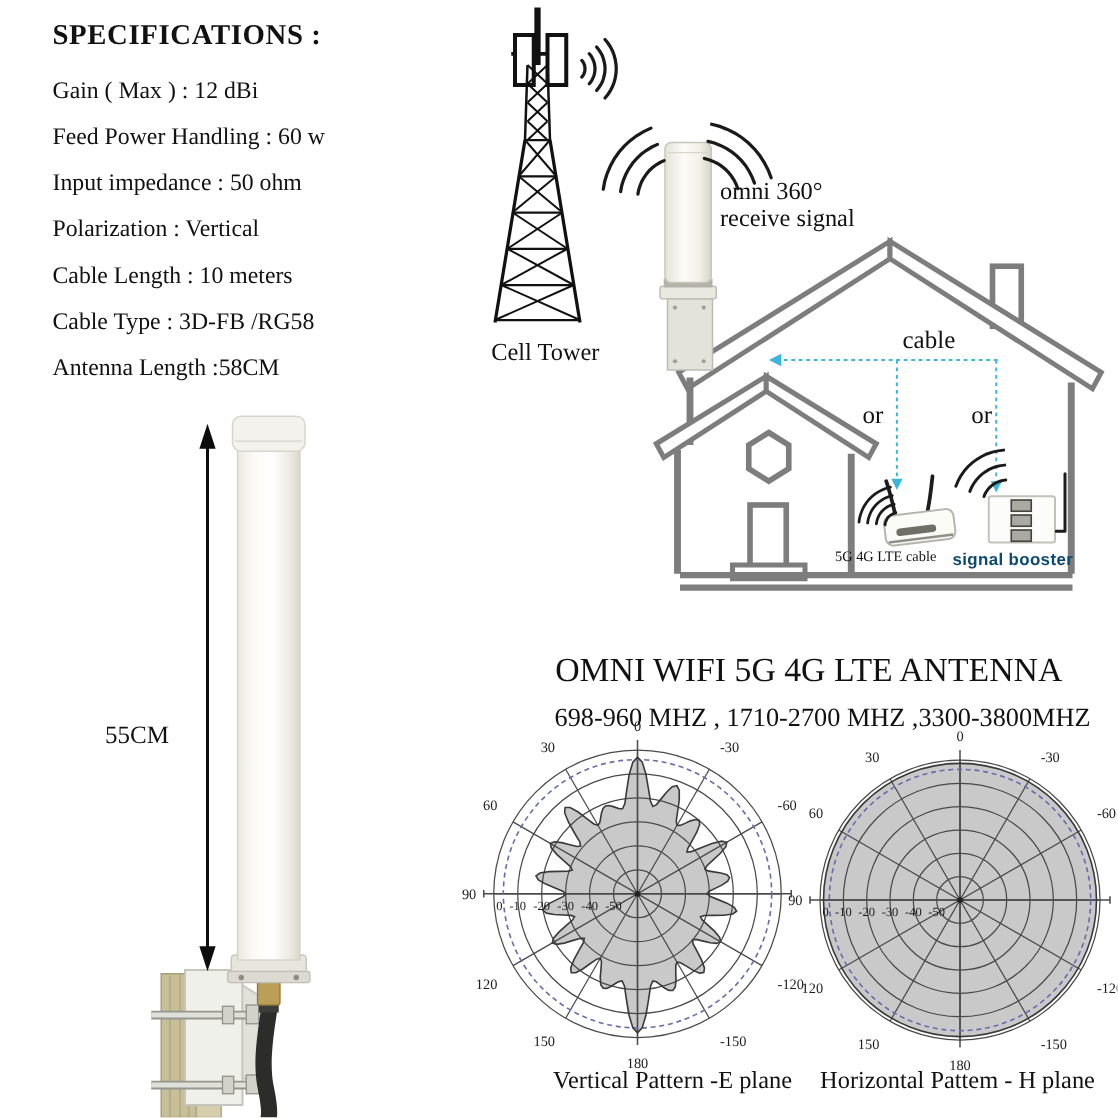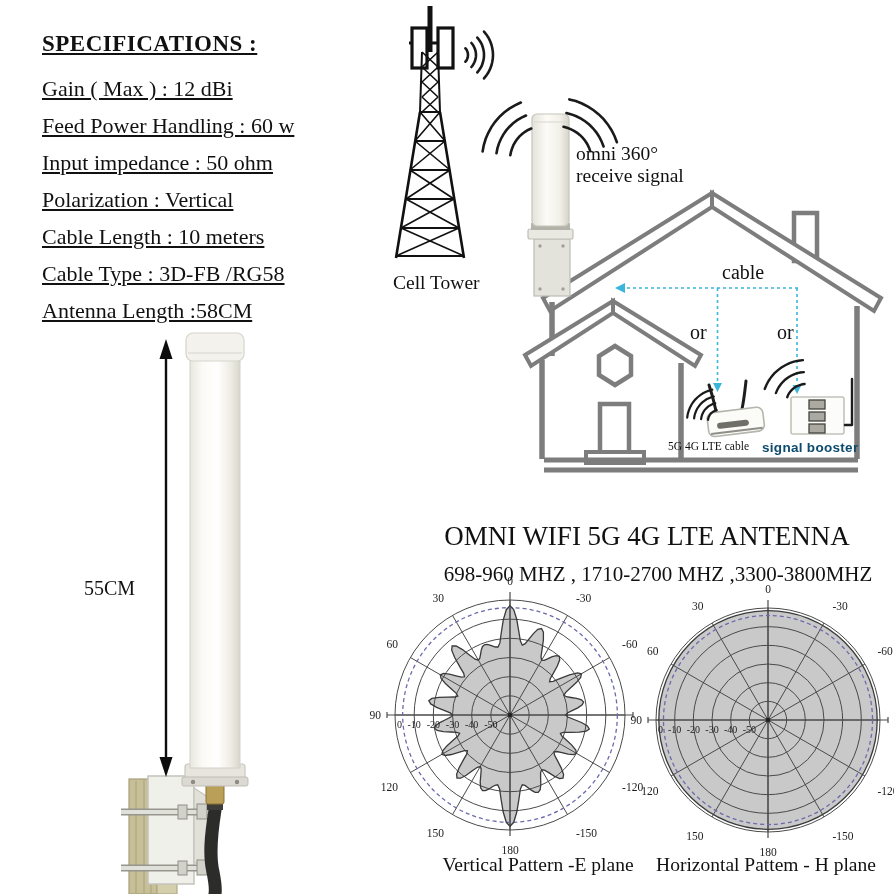--- a/index.html
+++ b/index.html
@@ -1,21 +1,21 @@
 <!DOCTYPE html>
 <html><head>
 <meta charset="utf-8">
 <style>
   html,body{margin:0;padding:0;background:#fff;}
   .canvas{position:relative;width:894px;height:894px;background:#ffffff;overflow:hidden;
           font-family:"Liberation Serif", serif;color:#111;}
   .lbl{position:absolute;white-space:nowrap;line-height:1.15;}
   #scene{position:absolute;left:0;top:0;}
   .spec-title{font-size:23px;font-weight:700;letter-spacing:.5px;margin-bottom:10px;line-height:32px;}
-  .spec-item{font-size:22px;height:37px;display:flex;align-items:center;}
+  .spec-item{font-size:19px;height:37px;display:flex;align-items:center;}
   .center{transform:translateX(-50%);text-align:center;}
   svg text{font-family:"Liberation Serif", serif;fill:#1c1c1c;}
 </style>
 </head>
 <body>
 
 <div class="canvas">
 
   <svg id="scene" width="894" height="894" viewBox="0 0 894 894">
     <defs>
@@ -240,21 +240,21 @@
         <path d="M713.8,396.5L711.3,397.2L708.8,398.2L706.5,399.3L704.3,400.8L702.3,402.4L700.4,404.3L698.8,406.3L697.3,408.5L696.2,410.8L695.2,413.3L694.5,415.8L694.1,418.4"></path>
         <path d="M712.3,389.7L709.1,390.6L706.0,391.8L703.0,393.3L700.2,395.1L697.6,397.2L695.2,399.6L693.1,402.2L691.3,405.0L689.8,408.0L688.6,411.1L687.7,414.3L687.2,417.7"></path>
       </g>
       <g fill="none" stroke="#1a1a1a" stroke-width="2.4" stroke-linecap="round">
         <path d="M804.6,384.0L802.5,384.3L800.5,384.8L798.5,385.5L796.6,386.3L794.8,387.4L793.1,388.7L791.6,390.1L790.2,391.7L789.0,393.4L788.0,395.2L787.2,397.2"></path>
         <path d="M803.8,372.1L800.4,372.5L797.2,373.2L794.0,374.3L791.0,375.7L788.1,377.5L785.4,379.5L783.0,381.8L780.8,384.3L778.9,387.0L777.2,390.0L775.9,393.1"></path>
         <path d="M802.9,360.1L798.4,360.7L793.9,361.7L789.5,363.2L785.3,365.2L781.4,367.5L777.7,370.3L774.3,373.4L771.3,376.9L768.7,380.7L766.5,384.7L764.7,389.0"></path>
       </g>
     </svg>
 
-  <div class="lbl" style="left:42px;top:28px;text-decoration:underline;">
+  <div class="lbl" style="left:42px;top:12px;">
     <div class="spec-title">SPECIFICATIONS :</div>
     <div class="spec-item">Gain ( Max ) : 12 dBi</div>
     <div class="spec-item">Feed Power Handling : 60 w</div>
     <div class="spec-item">Input impedance : 50 ohm</div>
     <div class="spec-item">Polarization : Vertical</div>
     <div class="spec-item">Cable Length : 10 meters</div>
     <div class="spec-item">Cable Type : 3D-FB /RG58</div>
     <div class="spec-item">Antenna Length :58CM</div>
   </div>
 

